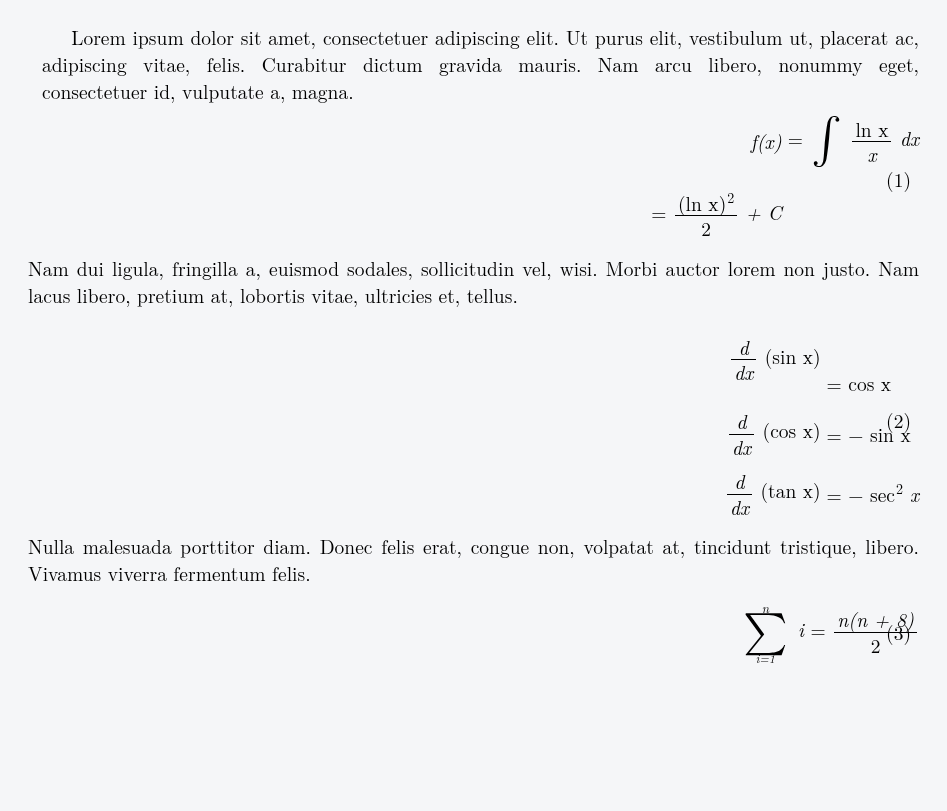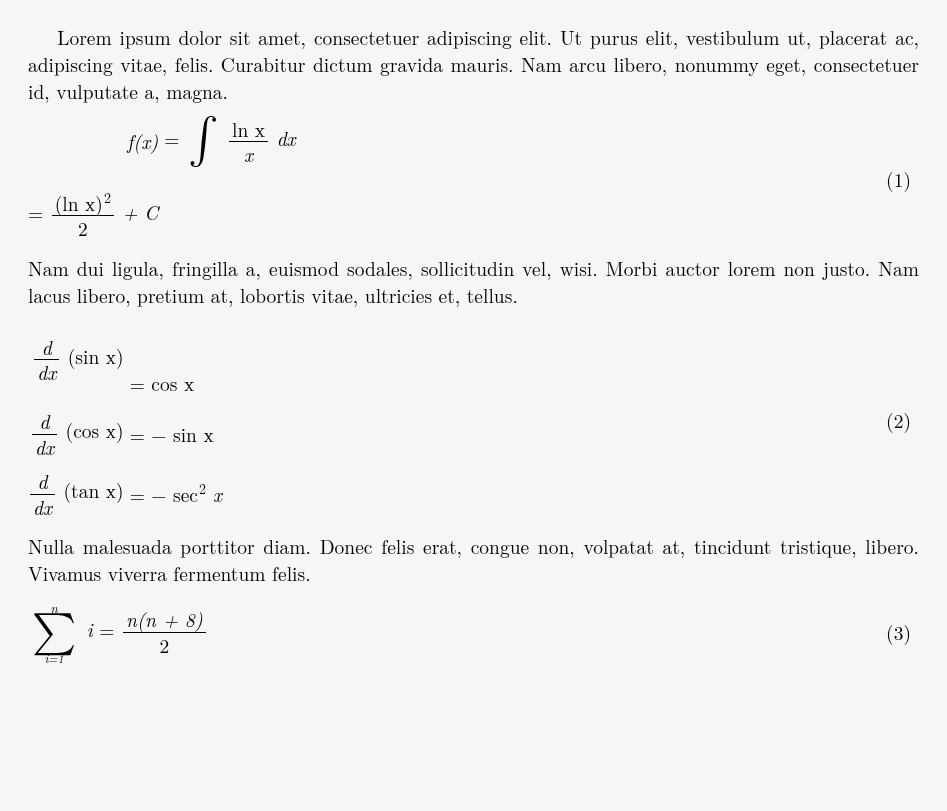--- a/index.html
+++ b/index.html
@@ -12,26 +12,27 @@
       width: 947px;
       box-sizing: border-box;
       line-height: 1.38;
     }
     p {
       margin: 0 0 6px 0;
       text-align: justify;
     }
     .indent {
       text-indent: 1.5em;
+      margin-left: 14px;
     }
     .eqblock {
       position: relative;
       margin: 14px 0 16px 0;
       display: flex;
-      justify-content: flex-start;
+      justify-content: flex-end;
     }
     .eqnum {
       position: absolute;
       right: 8px;
       top: 50%;
       transform: translateY(-50%);
       font-size: 19.5px;
     }
     .aligngrid {
       display: grid;

